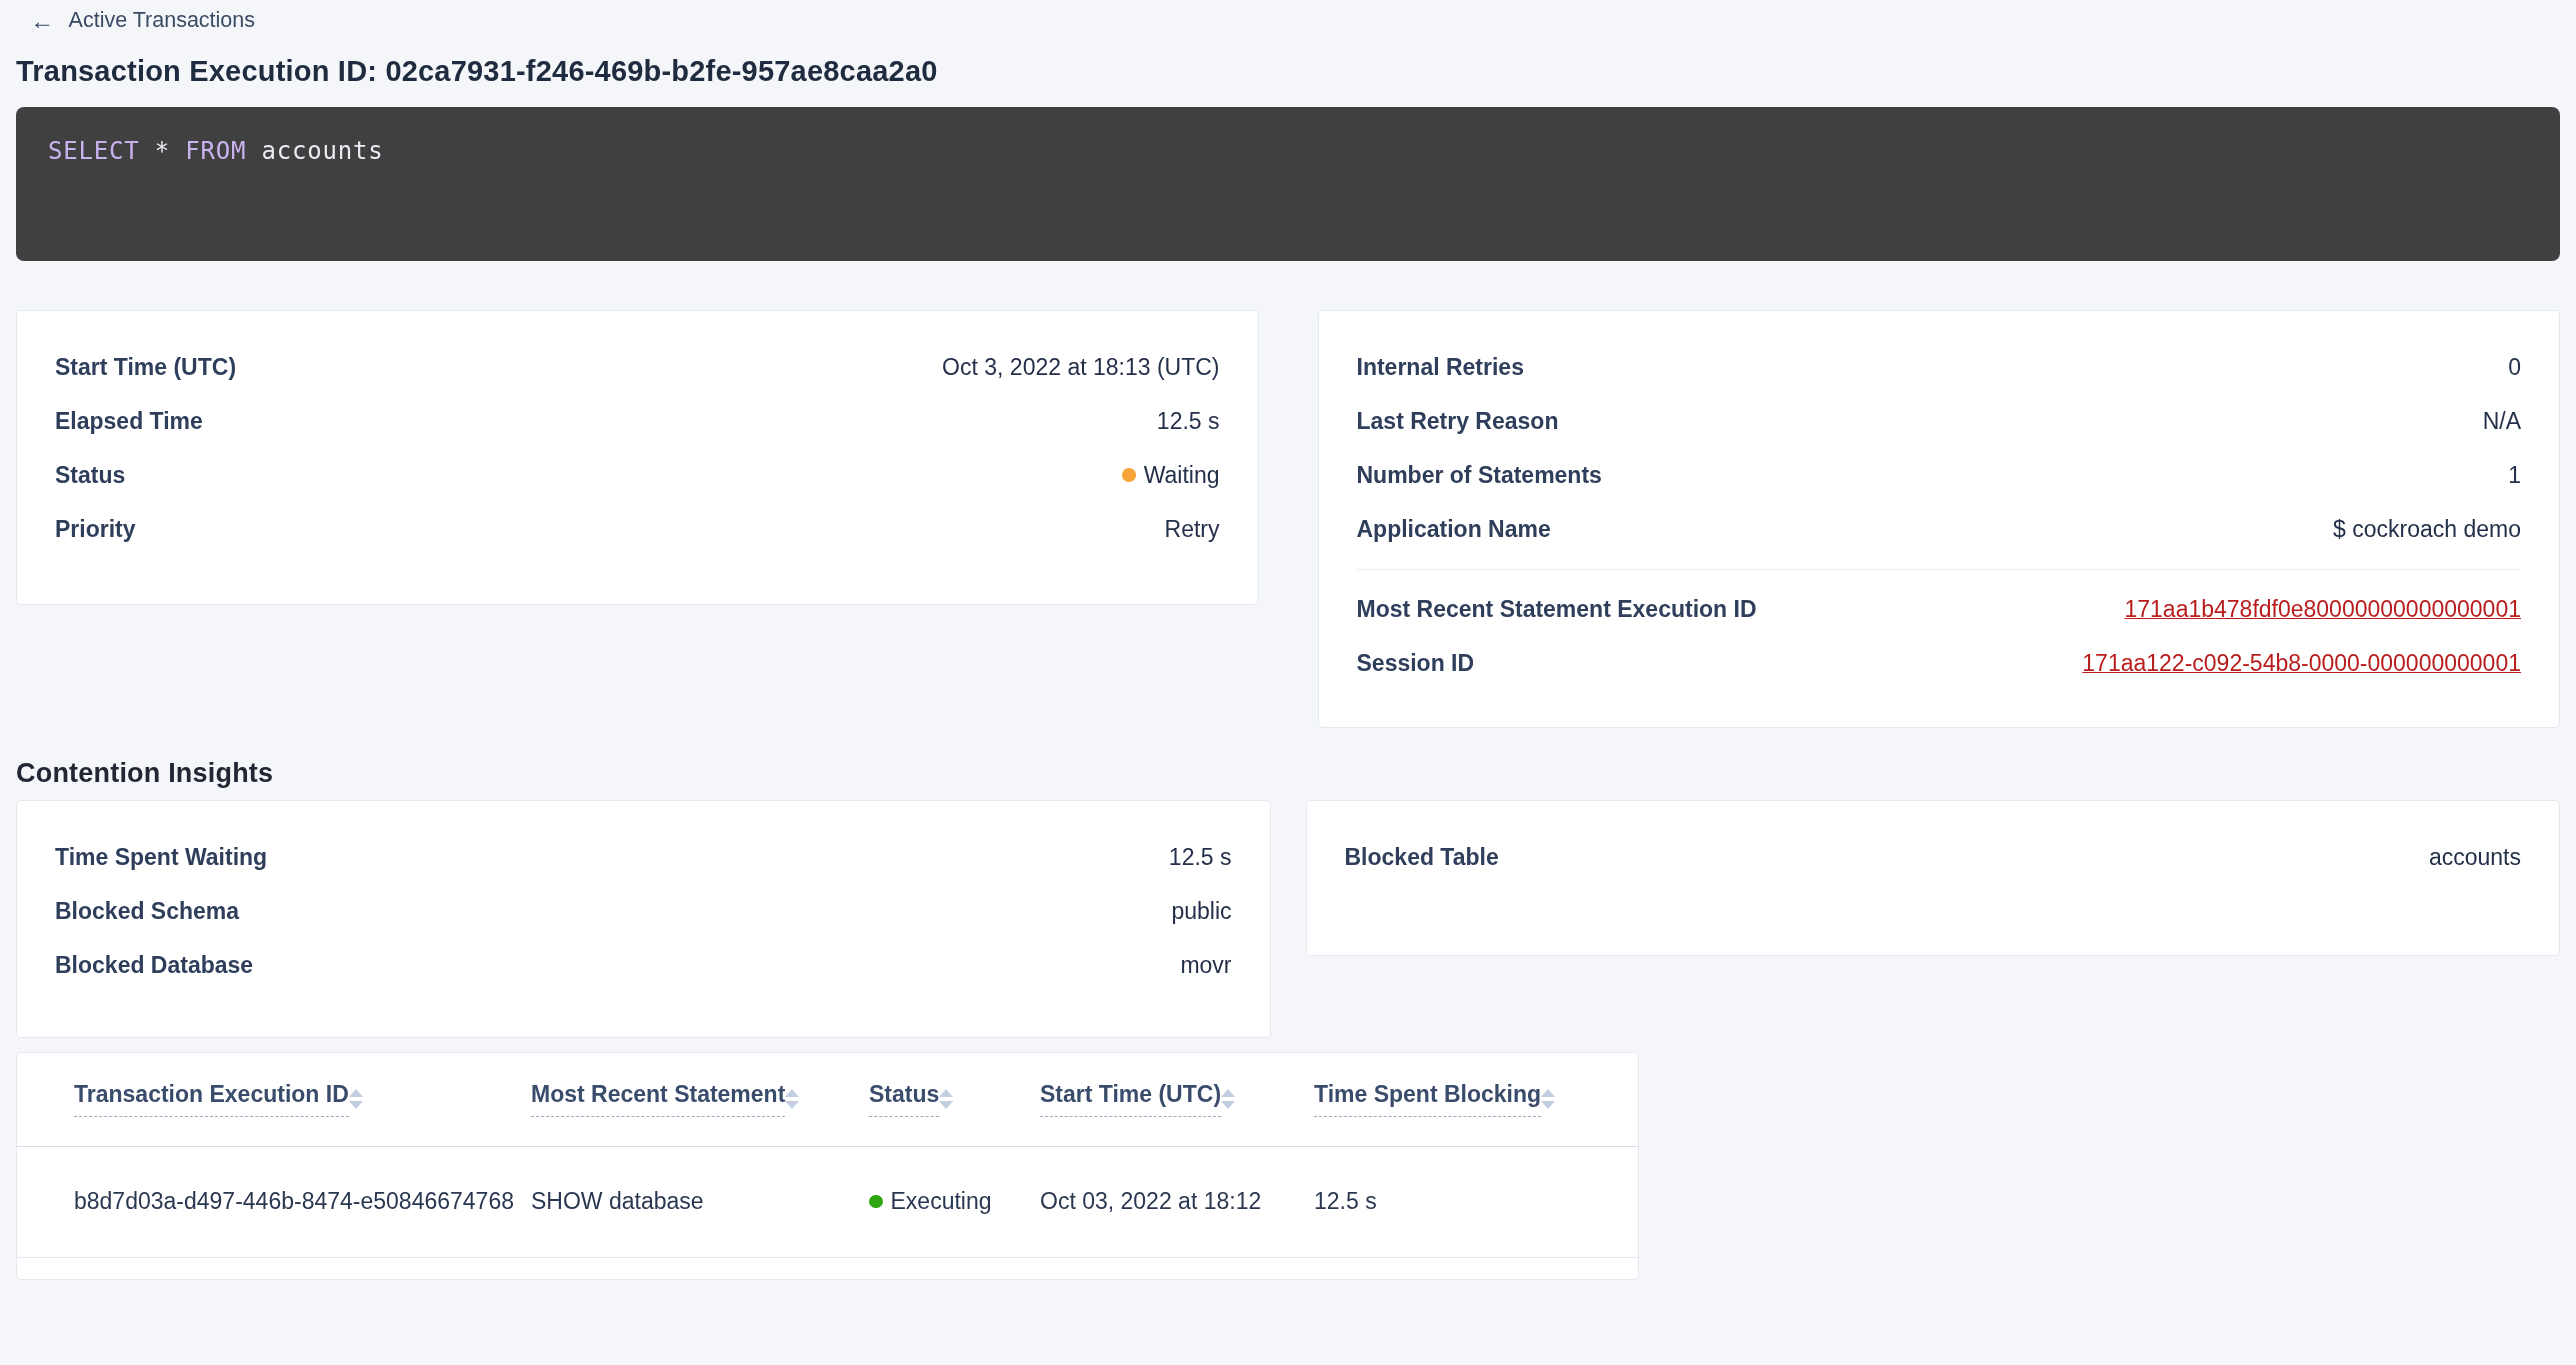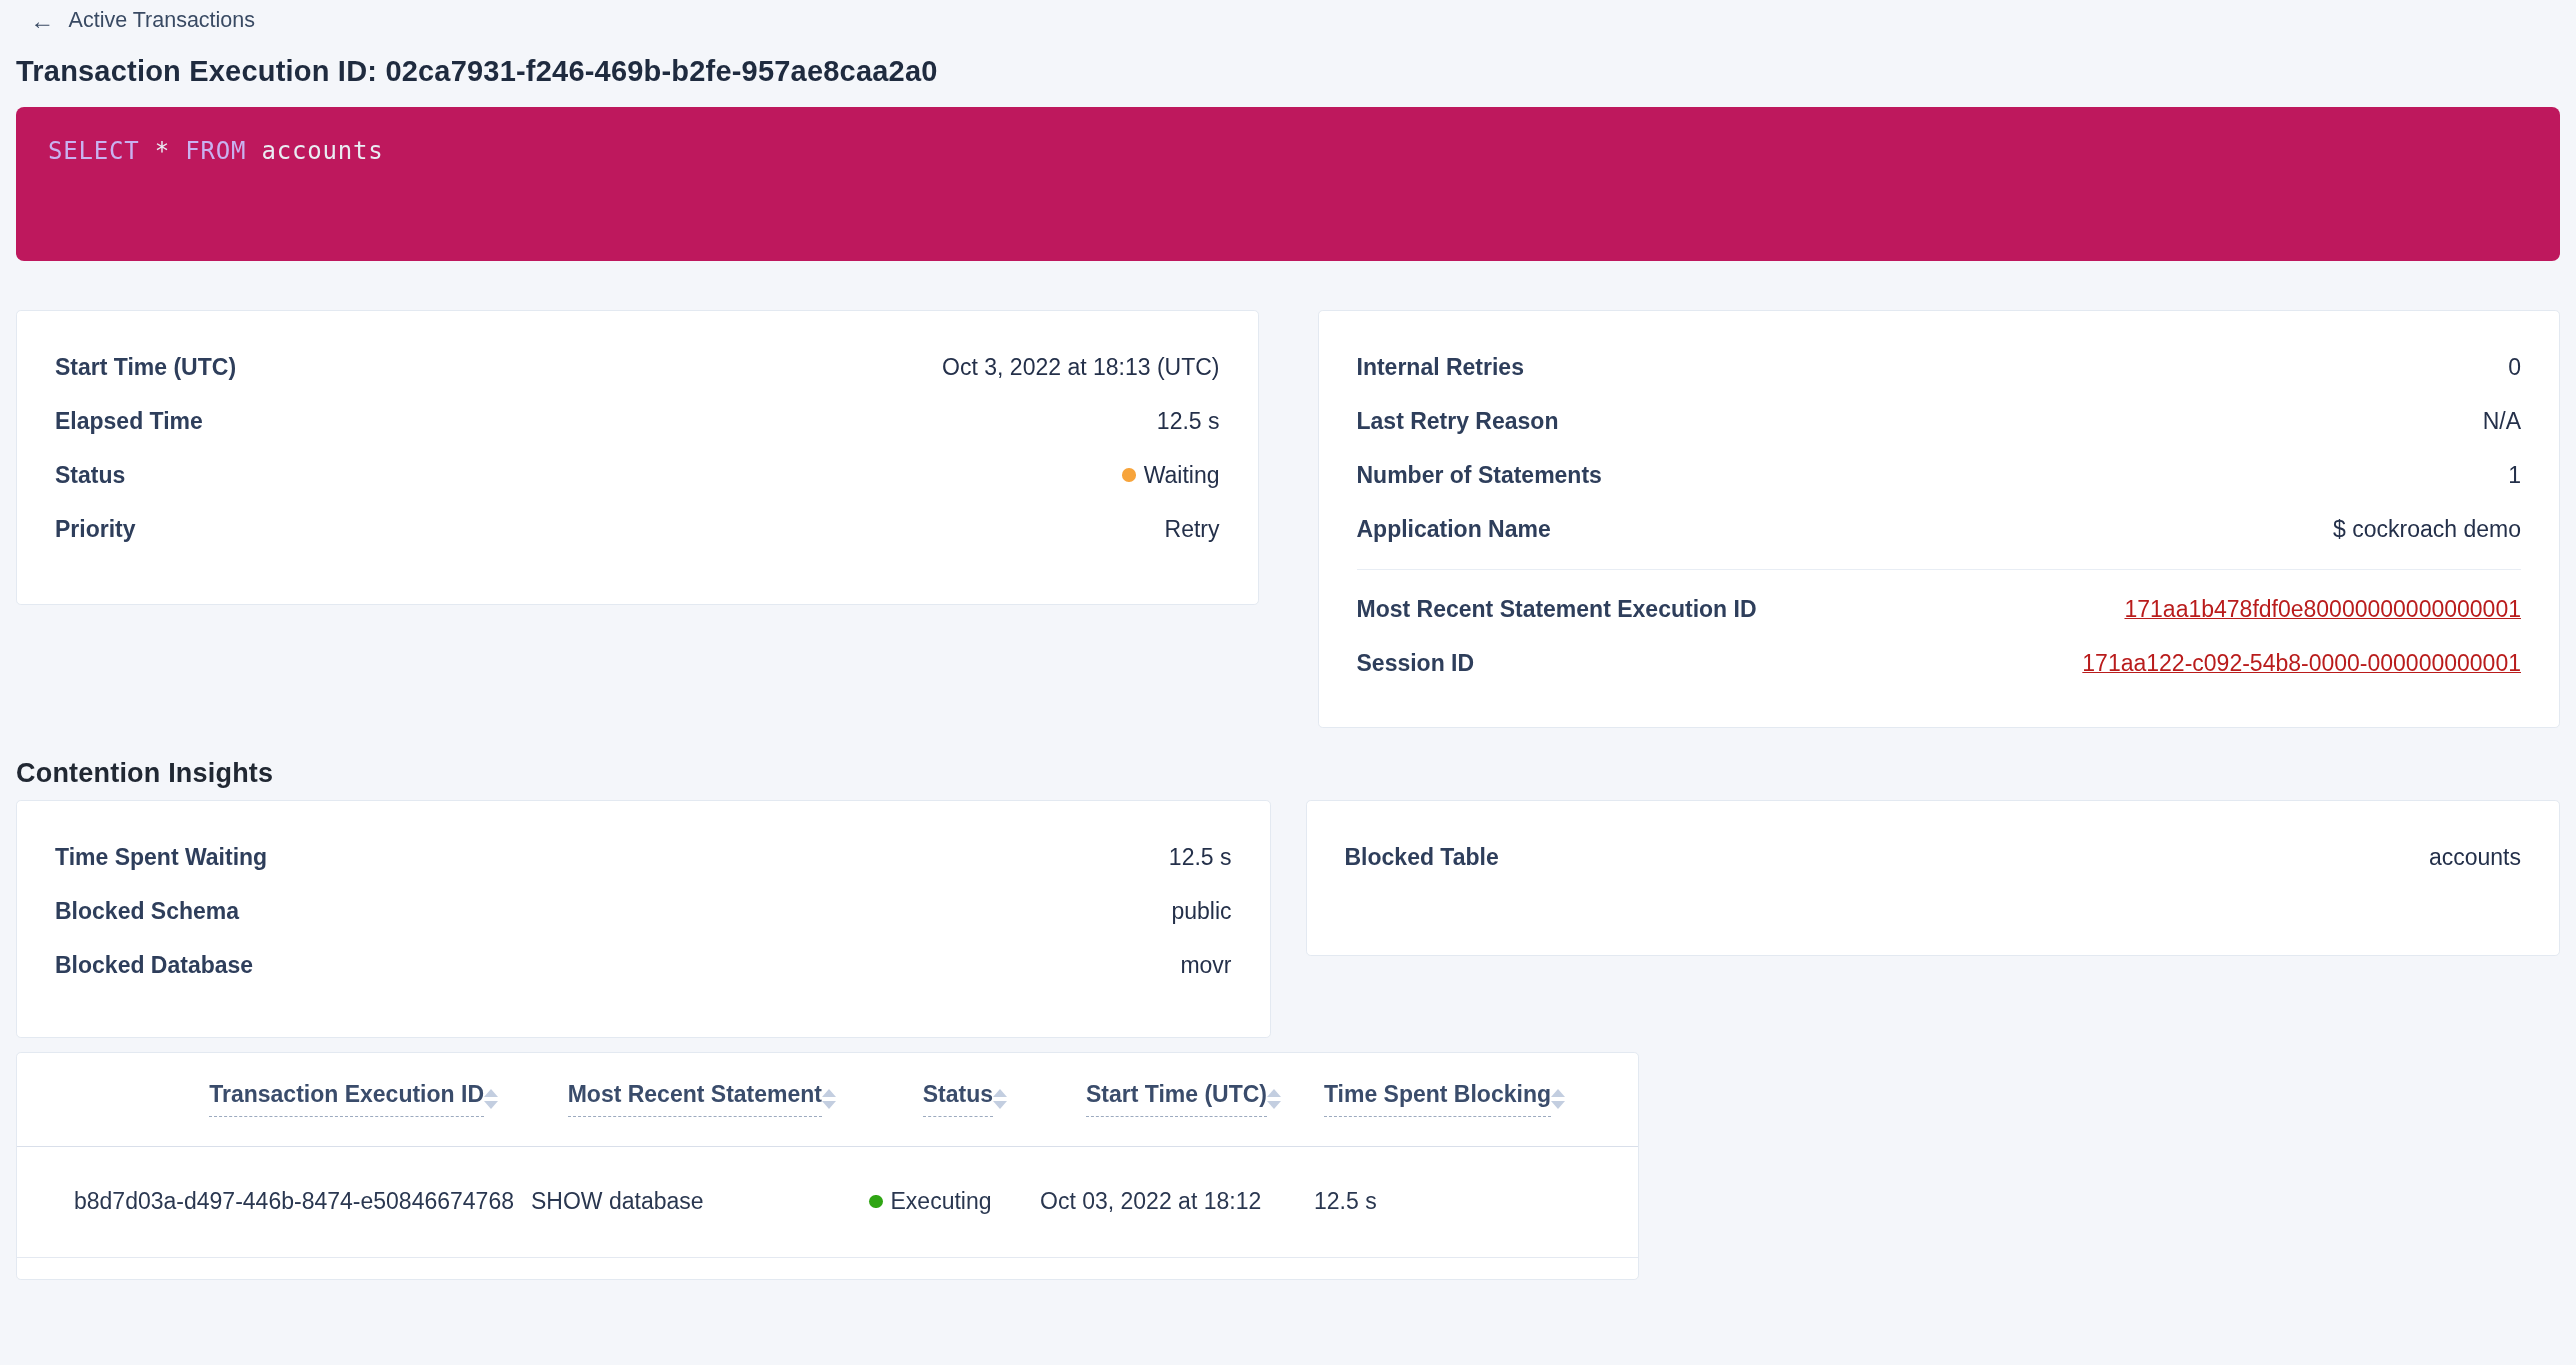--- a/index.html
+++ b/index.html
@@ -22,21 +22,21 @@
 
   
   .page-title {
     margin-top:22px;
     font-size:29px; font-weight:700; color:#1f2b3f; letter-spacing:0.2px;
   }
 
   
   .sql-box {
     margin-top:19px; height:154px; width:2544px;
-    background:#be185d; border-radius:8px;
+    background:#404040; border-radius:8px;
     padding:30px 32px;
   }
   .sql-box code {
     font-family:"DejaVu Sans Mono","Liberation Mono",monospace;
     font-size:24px; color:#e9edf3; letter-spacing:0.8px;
   }
   .sql-keyword { color:#c9b2f0; }
 
   
   .cards-row { display:flex; gap:35px; align-items:flex-start; }
@@ -73,21 +73,21 @@
     margin-top:13.5px; width:1623px; height:228px;
     background:#ffffff; border:0.8px solid #e3e9f1; border-radius:4.8px;
     overflow:hidden;
   }
   .tgrid {
     display:grid; grid-template-columns:457px 338px 171px 274px 1fr;
     padding-left:57px; padding-right:40px; align-items:center;
   }
   .thead { height:94px; border-bottom:1.6px solid #d9dfea; }
   .th {
-    display:flex; align-items:center; justify-content:flex-end;
+    display:flex; align-items:center; justify-content:flex-start;
     padding-right:33px; cursor:pointer;
   }
   .th-label {
     font-size:23px; font-weight:700; color:#3a4c6b; white-space:nowrap;
     border-bottom:1.6px dashed #9caabf; padding-bottom:8px;
   }
   .sort { display:flex; flex-direction:column; align-items:center; gap:4.8px; }
   .tri-up   { width:0; height:0; border-left:7.2px solid transparent; border-right:7.2px solid transparent; border-bottom:8.8px solid #c3cee0; }
   .tri-down { width:0; height:0; border-left:7.2px solid transparent; border-right:7.2px solid transparent; border-top:8.8px solid #c3cee0; }
 

